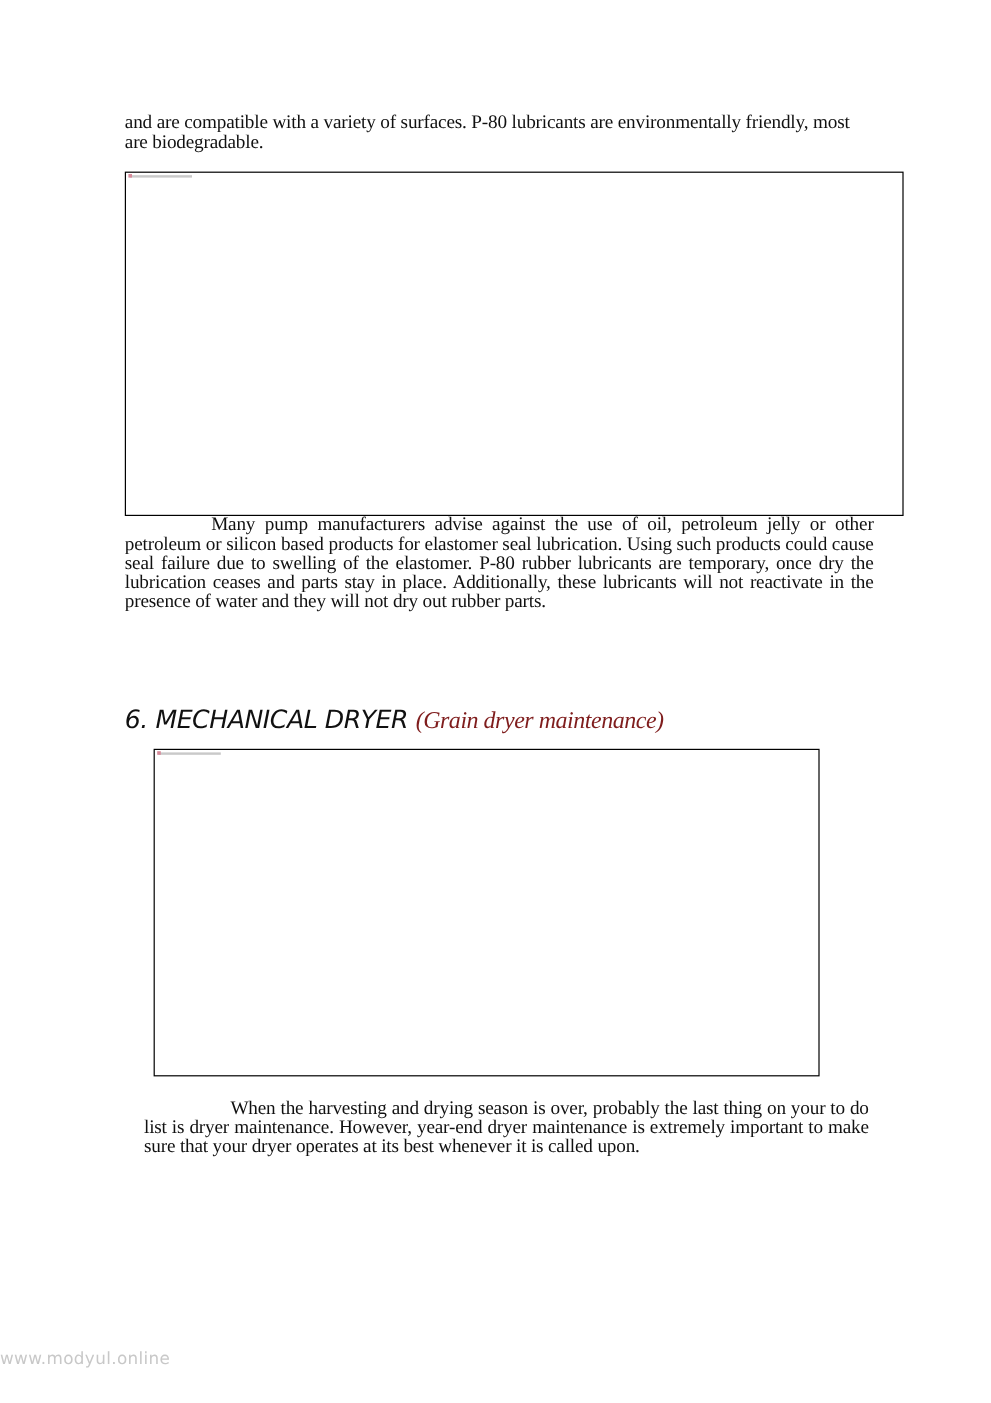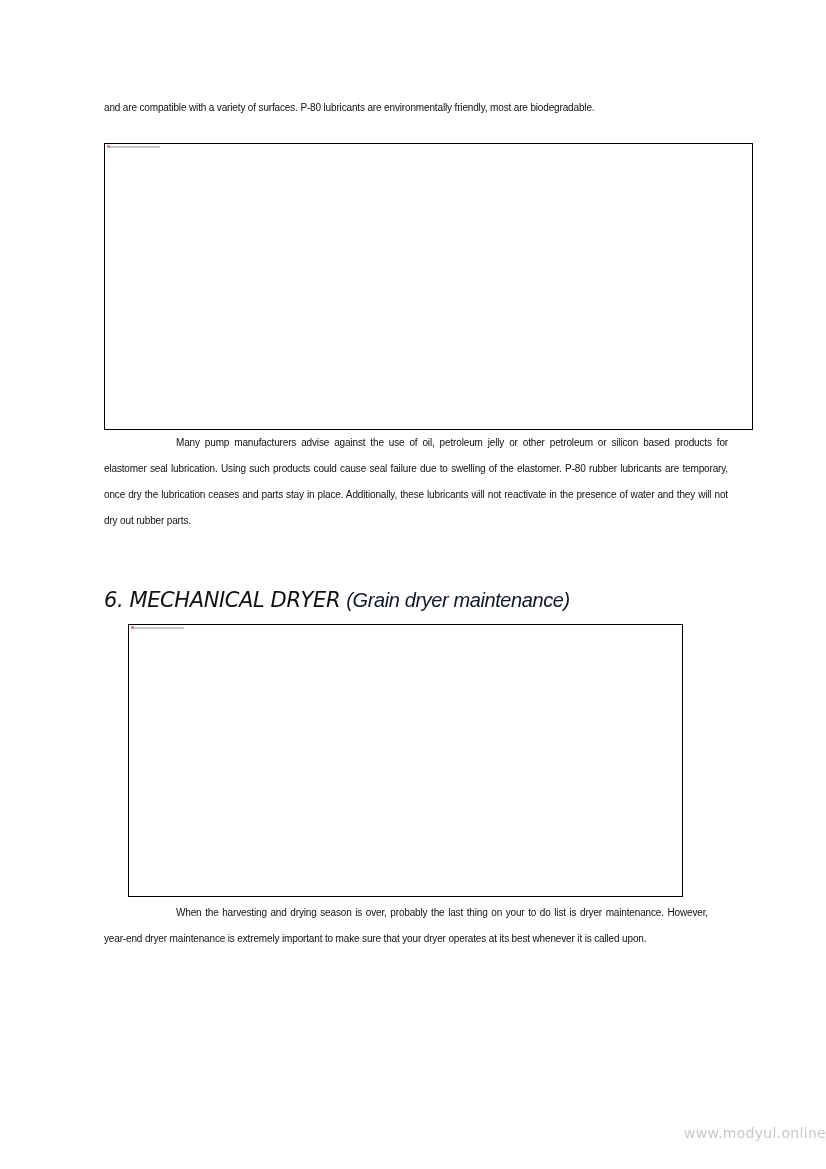--- a/index.html
+++ b/index.html
@@ -1,22 +1,22 @@
 <!DOCTYPE html>
 <html><head>
   <meta charset="utf-8">
   <style>
     html, body { margin: 0; padding: 0; background: #ffffff; }
     body { width: 826px; height: 1169px; position: relative; overflow: hidden; }
     .page { position: absolute; left: 0; top: 0; width: 826px; height: 1169px; }
     .txt {
       position: absolute;
-      font-family: Liberation Sans, sans-serif;
-      font-size: 10px;
-      line-height: 26px;
+      font-family: Liberation Serif, serif;
+      font-size: 16px;
+      line-height: 16px;
       color: #111;
       text-align: justify;
       text-align-last: left;
       letter-spacing: -0.15px;
     }
     .indent { text-indent: 72px; }
     .imgbox {
       position: absolute;
       border: 1.2px solid #000;
       background: #fff;
@@ -33,28 +33,28 @@
     .heading {
       position: absolute; left: 104px; top: 588px;
       font-family: "DejaVu Sans", sans-serif;
       font-style: italic;
       font-size: 21px;
       color: #111;
       white-space: nowrap;
       letter-spacing: -0.4px;
     }
     .heading .sub {
-      font-family: Liberation Sans, sans-serif;
+      font-family: Liberation Serif, serif;
       font-style: italic;
-      color: #0f172a;
+      color: #7f1d1d;
       font-size: 20px;
     }
     .watermark {
       position: absolute; left: 0; width: 826px; top: 1125px;
-      text-align: right;
+      text-align: left;
       font-family: "DejaVu Sans", sans-serif;
       font-size: 14px;
       color: #c8c8c8;
       letter-spacing: 0.3px;
     }
   </style>
 </head>
 <body>
 
 <div class="page">
@@ -68,17 +68,17 @@
   <p class="txt indent" style="left:104px; top:430px; width:624px; margin:0;">Many pump manufacturers advise against the use of oil, petroleum jelly or other petroleum or silicon based products for elastomer seal lubrication. Using such products could cause seal failure due to swelling of the elastomer. P-80 rubber lubricants are temporary, once dry the lubrication ceases and parts stay in place. Additionally, these lubricants will not reactivate in the presence of water and they will not dry out rubber parts.</p>
 
   <div class="heading">
     <span>6. MECHANICAL DRYER </span><span class="sub">(Grain dryer maintenance)</span>
   </div>
 
   <div class="imgbox" style="left:128px; top:624px; width:555px; height:273px;">
     <span class="alt-mark" style="width:52px;"></span>
   </div>
 
-  <p class="txt indent" style="left:104px; top:900px; width:604px; margin:0;">When the harvesting and drying season is over, probably the last thing on your to do list is dryer maintenance. However, year-end dryer maintenance is extremely important to make sure that your dryer operates at its best whenever it is called upon.</p>
+  <p class="txt indent" style="left:104px; top:900px; width:604px; margin:16px;">When the harvesting and drying season is over, probably the last thing on your to do list is dryer maintenance. However, year-end dryer maintenance is extremely important to make sure that your dryer operates at its best whenever it is called upon.</p>
 
 
   <div class="watermark">www.modyul.online</div>
 </div>
 
 </body></html>

